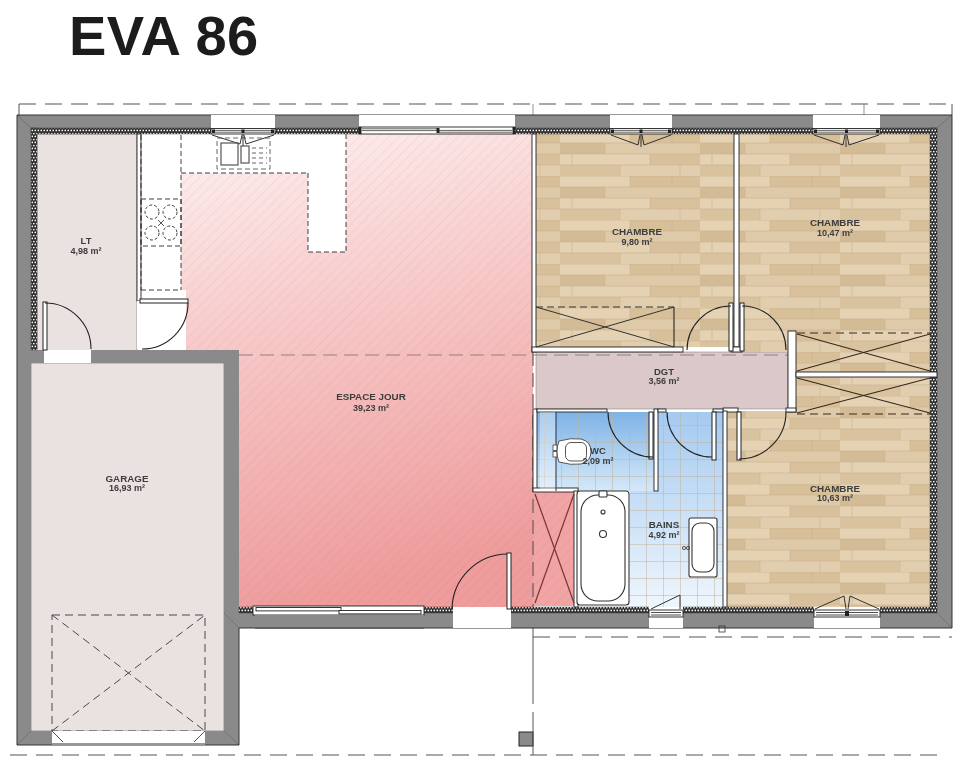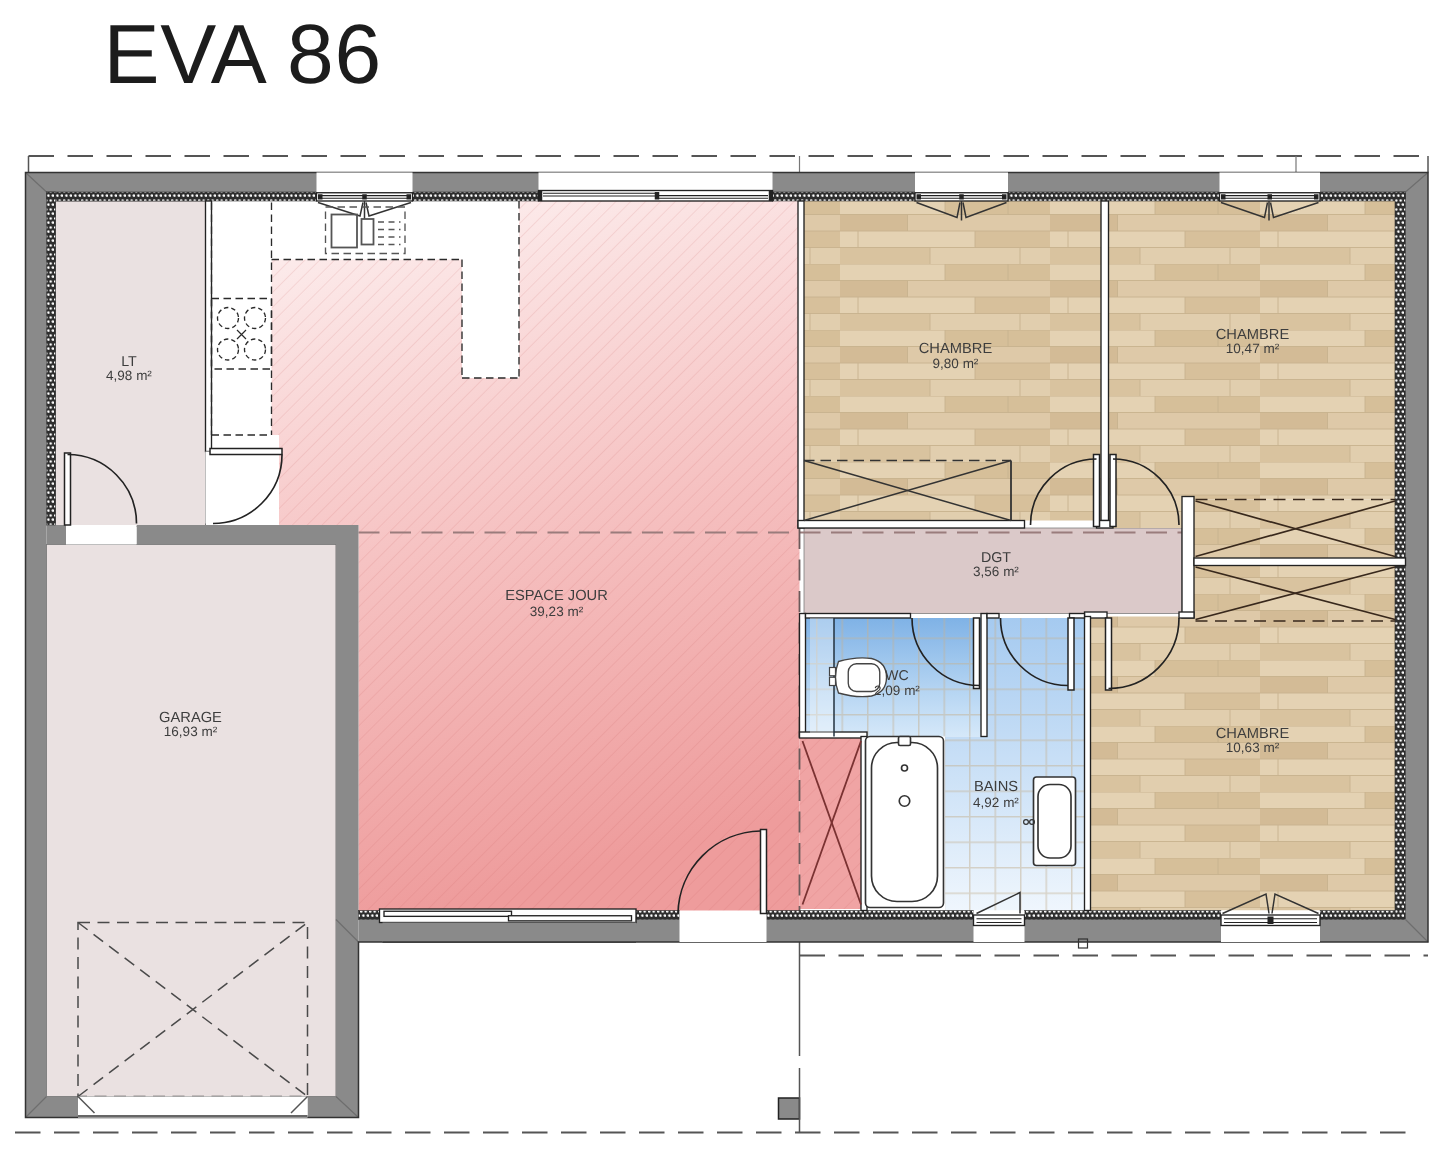--- a/index.html
+++ b/index.html
@@ -1,16 +1,16 @@
 <!DOCTYPE html>
 <html><head>
 <meta charset="utf-8">
 <style>
   html,body{margin:0;padding:0;background:#ffffff;}
-  .page{position:relative;width:965px;height:774px;background:#ffffff;overflow:hidden;}
+  .page{position:relative;width:965px;height:774px;background:#ffffff;overflow:hidden;font-weight:bold;}
   svg{display:block;}
   text{font-family:"Liberation Sans",sans-serif;}
 </style>
 </head>
 <body>
 <div class="page">
 <svg width="965" height="774" viewBox="0 0 965 774" xmlns="http://www.w3.org/2000/svg">
 <defs>
   <linearGradient id="pinkgrad" x1="0.1" y1="0" x2="0.3" y2="1">
     <stop offset="0" stop-color="#fdf0f0"></stop>

